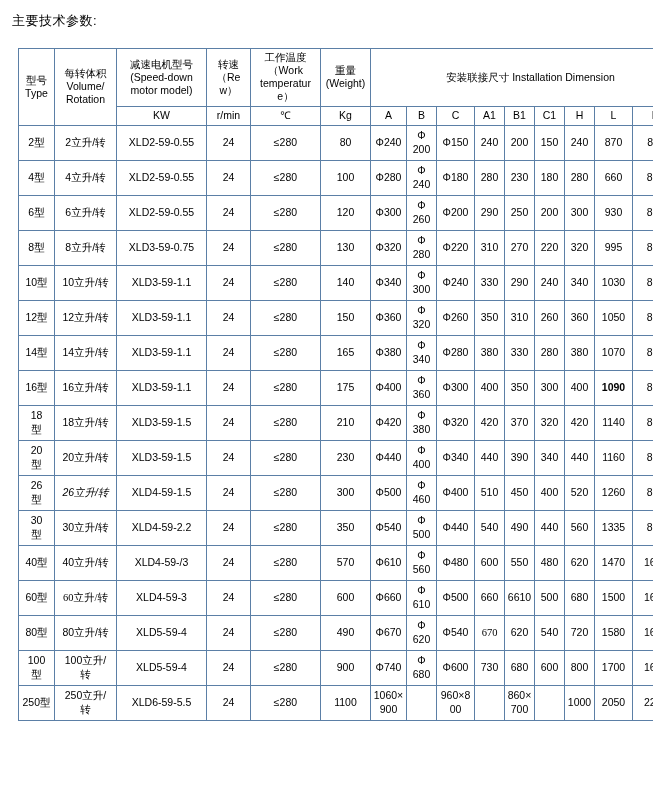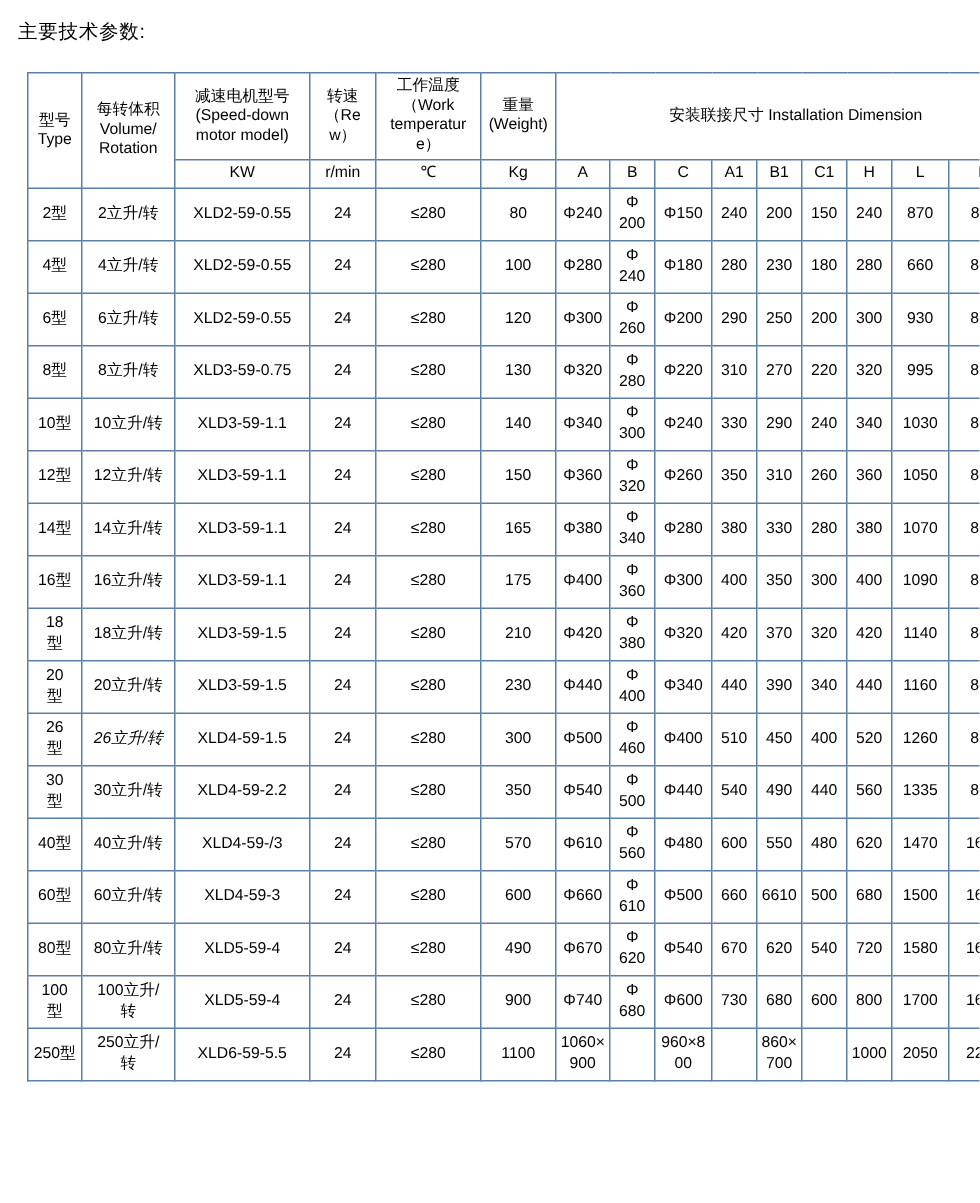--- a/index.html
+++ b/index.html
@@ -262,21 +262,21 @@
           <td style="white-space: pre-line;">≤280</td>
           <td style="white-space: pre-line;">175</td>
           <td style="white-space: pre-line;">Φ400</td>
           <td style="white-space: pre-line;">Φ
 360</td>
           <td style="white-space: pre-line;">Φ300</td>
           <td style="white-space: pre-line;">400</td>
           <td style="white-space: pre-line;">350</td>
           <td style="white-space: pre-line;">300</td>
           <td style="white-space: pre-line;">400</td>
-          <td style="white-space: pre-line;">1090</td>
+          <td style="white-space: pre-line; font-weight: bold;">1090</td>
           <td style="white-space: pre-line;">8-Φ18</td>
         </tr>
         <tr class="cell-tall">
           <td style="white-space: pre-line;">18
 型</td>
           <td style="white-space: pre-line;">18立升/转</td>
           <td style="white-space: pre-line;">XLD3-59-1.5</td>
           <td style="white-space: pre-line;">24</td>
           <td style="white-space: pre-line;">≤280</td>
           <td style="white-space: pre-line;">210</td>
@@ -361,21 +361,21 @@
           <td style="white-space: pre-line;">Φ480</td>
           <td style="white-space: pre-line;">600</td>
           <td style="white-space: pre-line;">550</td>
           <td style="white-space: pre-line;">480</td>
           <td style="white-space: pre-line;">620</td>
           <td style="white-space: pre-line;">1470</td>
           <td style="white-space: pre-line;">16-Φ18</td>
         </tr>
         <tr class="cell-tall">
           <td style="white-space: pre-line;">60型</td>
-          <td style="white-space: pre-line;">60立升/转</td>
+          <td style="white-space: pre-line; font-family: Liberation Serif, serif;">60立升/转</td>
           <td style="white-space: pre-line;">XLD4-59-3</td>
           <td style="white-space: pre-line;">24</td>
           <td style="white-space: pre-line;">≤280</td>
           <td style="white-space: pre-line;">600</td>
           <td style="white-space: pre-line;">Φ660</td>
           <td style="white-space: pre-line;">Φ
 610</td>
           <td style="white-space: pre-line;">Φ500</td>
           <td style="white-space: pre-line;">660</td>
           <td style="white-space: pre-line;">6610</td>
@@ -388,21 +388,21 @@
           <td style="white-space: pre-line;">80型</td>
           <td style="white-space: pre-line;">80立升/转</td>
           <td style="white-space: pre-line;">XLD5-59-4</td>
           <td style="white-space: pre-line;">24</td>
           <td style="white-space: pre-line;">≤280</td>
           <td style="white-space: pre-line;">490</td>
           <td style="white-space: pre-line;">Φ670</td>
           <td style="white-space: pre-line;">Φ
 620</td>
           <td style="white-space: pre-line;">Φ540</td>
-          <td style="white-space: pre-line;">670</td>
+          <td style="white-space: pre-line; font-family: Liberation Serif, serif;">670</td>
           <td style="white-space: pre-line;">620</td>
           <td style="white-space: pre-line;">540</td>
           <td style="white-space: pre-line;">720</td>
           <td style="white-space: pre-line;">1580</td>
           <td style="white-space: pre-line;">16-Φ18</td>
         </tr>
         <tr class="cell-tall">
           <td style="white-space: pre-line;">100
 型</td>
           <td style="white-space: pre-line;">100立升/

